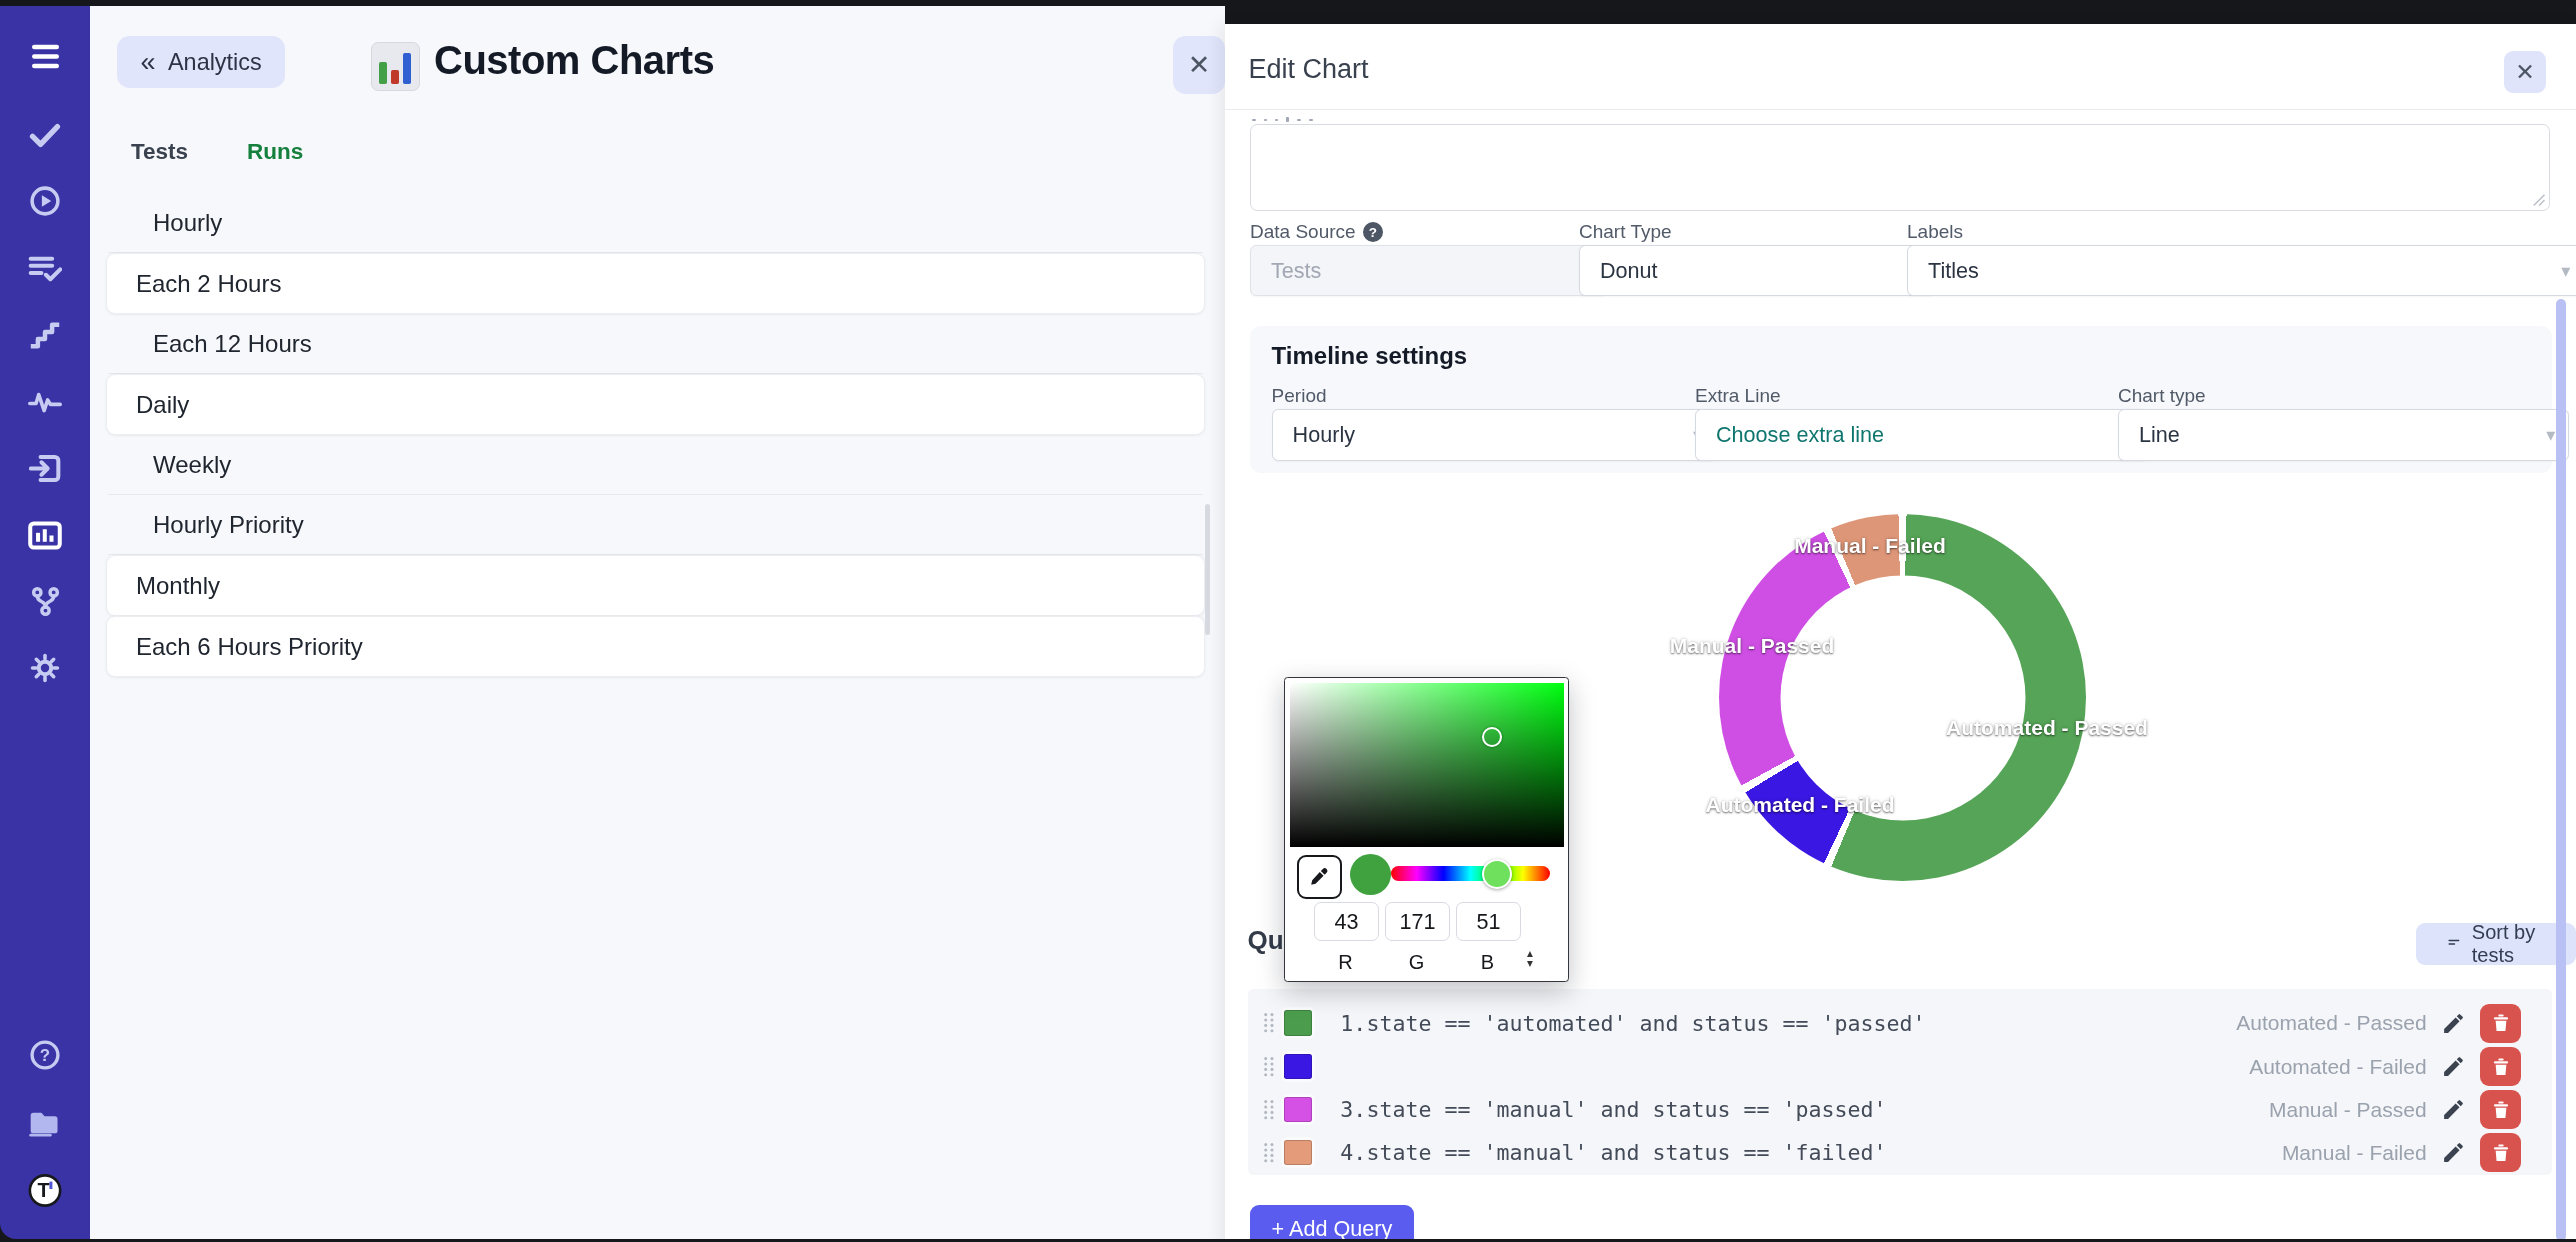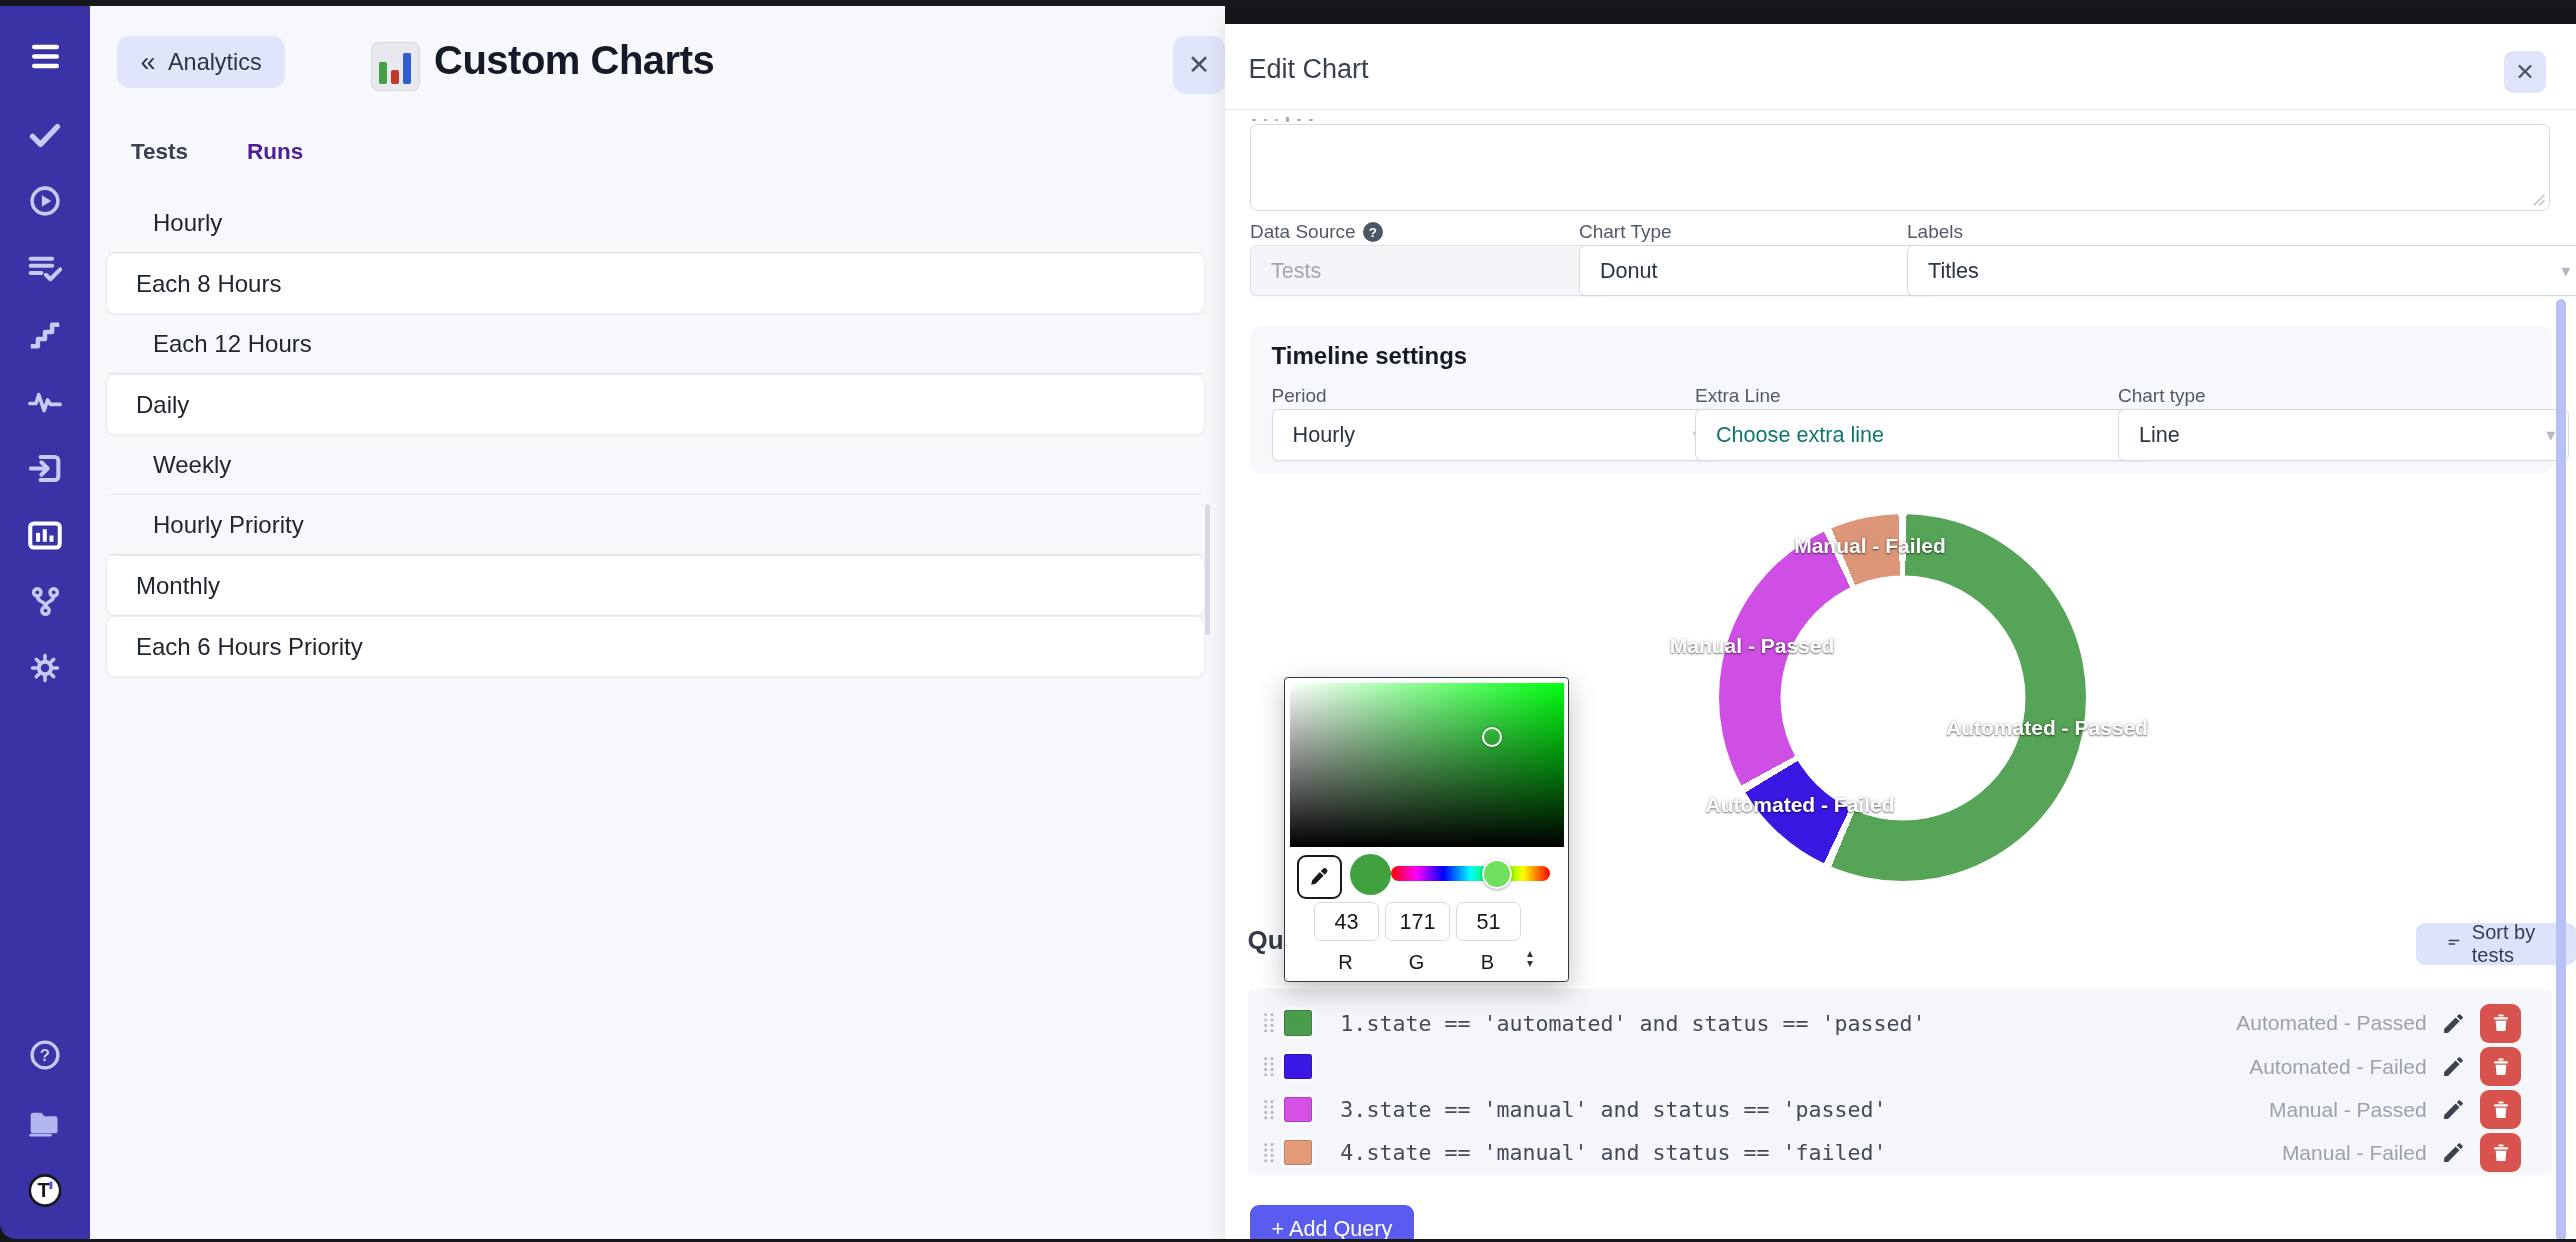--- a/index.html
+++ b/index.html
@@ -16,21 +16,21 @@
   .back-btn{position:absolute;left:27px;top:30px;height:52px;padding:0 23.4px;background:#e1e5fb;
             border-radius:12.6px;display:flex;align-items:center;gap:12.6px;color:#2c3446;font-size:23.4px;cursor:pointer;}
   .back-btn .chev{font-size:27px;color:#2c3446;}
   .emoji-chart{position:absolute;left:281px;top:36px;width:47px;height:47px;background:#e7e9ee;border-radius:7.2px;border:0.9px solid #d5d8df;}
   .emoji-chart i{position:absolute;bottom:6.3px;border-radius:1.8px;}
   .page-title{position:absolute;left:344px;top:32px;font-size:40px;font-weight:800;color:#141b27;letter-spacing:-0.5px;}
   .panel-close{position:absolute;left:1083px;top:30px;width:52px;height:58px;background:#e1e5fb;border-radius:12.6px;
                display:flex;align-items:center;justify-content:center;font-size:27px;color:#4b5563;cursor:pointer;}
   .tabs{position:absolute;left:41px;top:133px;display:flex;gap:59px;font-size:22.5px;font-weight:700;color:#3a4250;}
   .tab{cursor:pointer;}
-  .tab.secondary{color:#4c1d95;}
+  .tab.secondary{color:#15803d;}
   .chart-list{position:absolute;left:0px;top:187px;width:1124px;}
   .row{position:relative;height:59px;display:flex;align-items:center;padding-left:45px;
        font-size:24px;color:#20262f;cursor:pointer;}
   .row.flat{border-bottom:0.9px solid #e7e9ee;margin:0 10.8px 0 18px;}
   .row.card{background:#ffffff;border:0.9px solid #eceef2;border-radius:9px;margin:0 9px 0 16px;
             box-shadow:0 0.9px 2.7px rgba(20,25,40,0.06);padding-left:29px;}
   .list-scroll{position:absolute;left:1115px;top:498px;width:5.4px;height:131px;background:#d7dae1;border-radius:2.7px;}
   
   .edit-panel{position:absolute;left:1225px;top:24px;width:1351px;height:1233px;background:#ffffff;
               box-shadow:-5.4px 0 16px rgba(15,20,35,0.07);}
@@ -219,21 +219,21 @@
     <div class="page-title">Custom Charts</div>
     <div class="panel-close">
       <span>✕</span>
     </div>
     <div class="tabs">
       <span class="tab">Tests</span>
       <span class="tab secondary">Runs</span>
     </div>
     <div class="chart-list">
       <div class="row flat">Hourly</div>
-      <div class="row card">Each 8 Hours</div>
+      <div class="row card">Each 2 Hours</div>
       <div class="row flat">Each 12 Hours</div>
       <div class="row card">Daily</div>
       <div class="row flat">Weekly</div>
       <div class="row flat">Hourly Priority</div>
       <div class="row card">Monthly</div>
       <div class="row card">Each 6 Hours Priority</div>
     </div>
     <div class="list-scroll"></div>
   </div>
 

